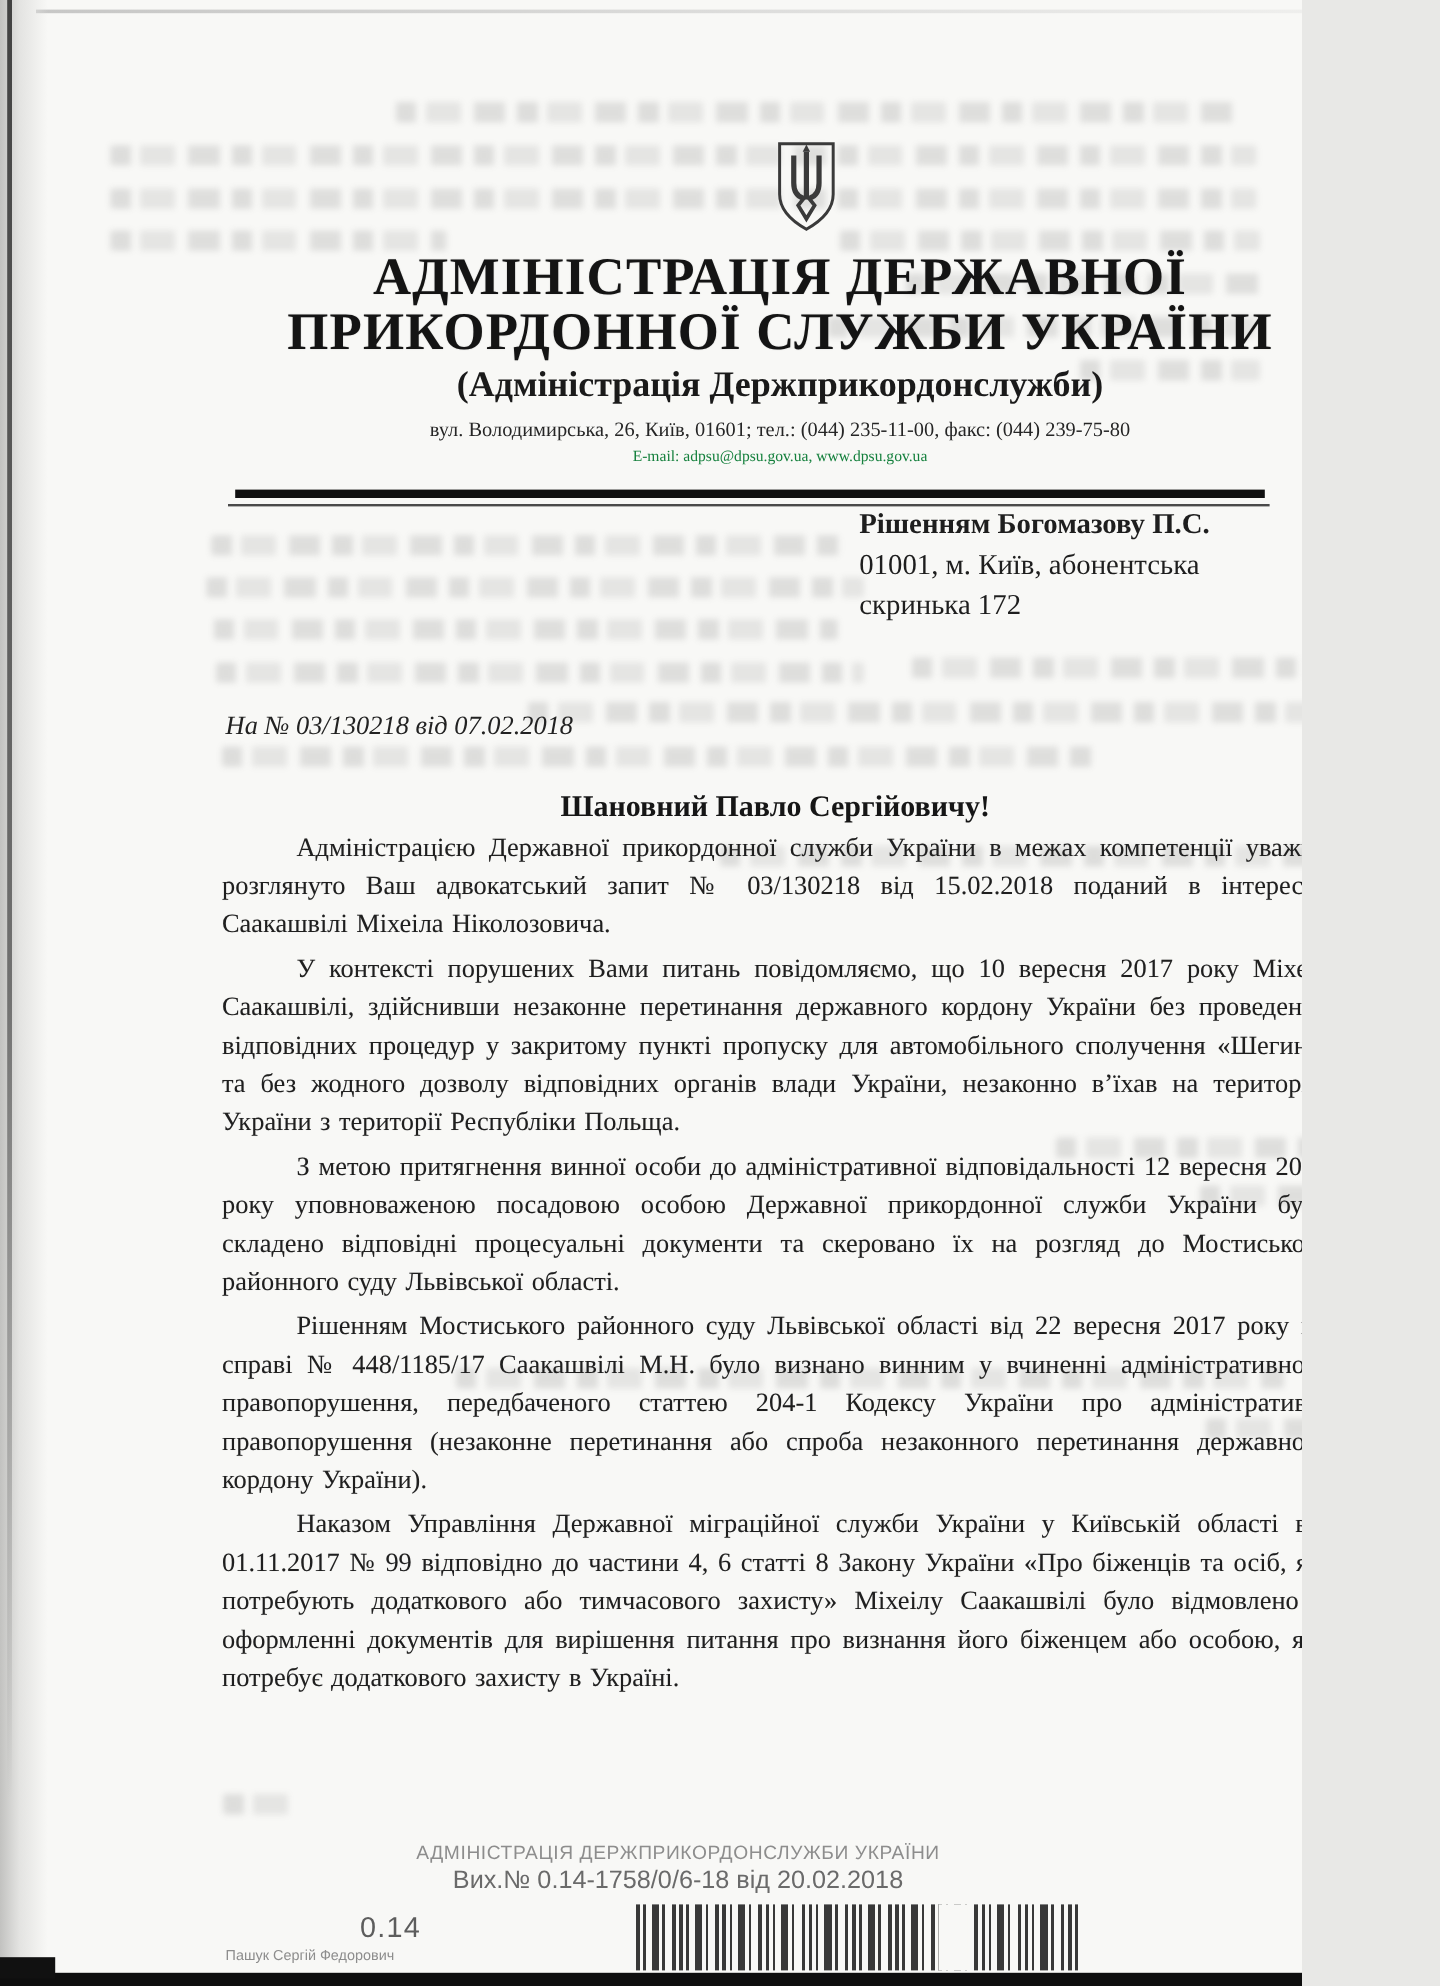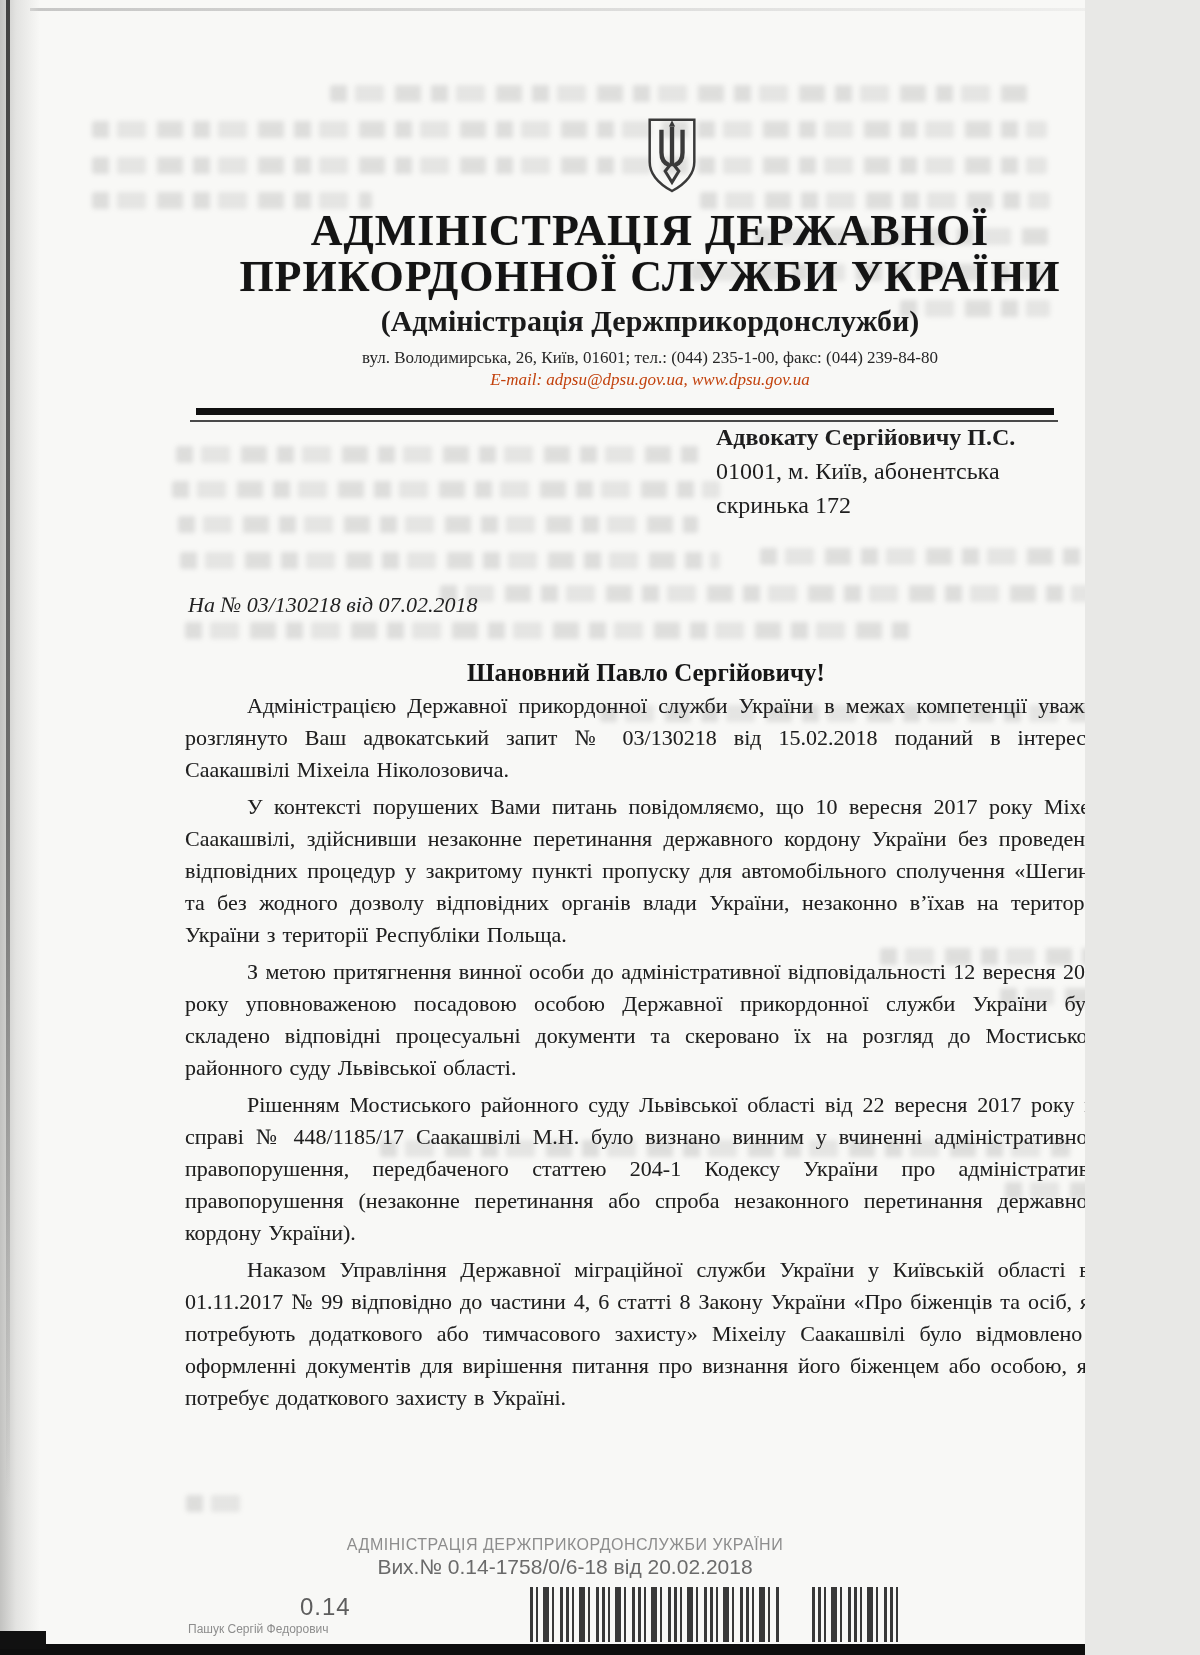--- a/index.html
+++ b/index.html
@@ -43,21 +43,21 @@
   }
   
   .emblem{position:absolute;left:641px;top:102px;width:62px;height:108px;}
   .letterhead{position:absolute;left:190px;top:208px;width:920px;text-align:center;}
   .org-line{
     font-size:44px;font-weight:bold;line-height:46px;letter-spacing:1px;
     color:#141414;text-shadow:0 0 1px rgba(20,20,20,.25);
   }
   .org-short{font-size:30px;font-weight:bold;line-height:36px;margin-top:3px;color:#1a1a1a;}
   .hq-address{font-size:17px;line-height:23px;margin-top:7px;color:#262626;}
-  .hq-email{font-size:17px;line-height:22px;color:#c2410c;font-style:italic;}
+  .hq-email{font-size:13px;line-height:22px;color:#15803d;}
   .rule-thick{position:absolute;left:196px;top:408px;width:858px;height:7px;background:#101010;}
   .rule-thin{position:absolute;left:190px;top:420px;width:868px;height:2px;background:#4a4a4a;}
   
   .recipient{position:absolute;left:716px;top:420px;width:330px;font-size:24px;line-height:34px;}
   .recipient .r-name{font-weight:bold;}
   
   .reference{position:absolute;left:188px;top:592px;font-size:22px;font-style:italic;color:#222;}
   .doc-body{position:absolute;left:185px;top:656px;width:922px;}
   .salutation{font-size:25px;font-weight:bold;text-align:center;line-height:34px;color:#161616;}
   .doc-body p{
@@ -127,28 +127,28 @@
       </g>
       <path d="M45 15 L50 5 L55 15 Z" fill="#3a3a3a"></path>
       <path d="M50 73 L61 87 L50 105 L39 87 Z" fill="none" stroke="#3a3a3a" stroke-width="5"></path>
     </svg>
   </div>
 
   <div class="letterhead">
     <div class="org-line">АДМІНІСТРАЦІЯ ДЕРЖАВНОЇ</div>
     <div class="org-line">ПРИКОРДОННОЇ СЛУЖБИ УКРАЇНИ</div>
     <div class="org-short">(Адміністрація Держприкордонслужби)</div>
-    <div class="hq-address">вул. Володимирська, 26, Київ, 01601; тел.: (044) 235-1-00, факс: (044) 239-84-80</div>
+    <div class="hq-address">вул. Володимирська, 26, Київ, 01601; тел.: (044) 235-11-00, факс: (044) 239-75-80</div>
     <div class="hq-email">E-mail: adpsu@dpsu.gov.ua,  www.dpsu.gov.ua</div>
   </div>
   <div class="rule-thick"></div>
   <div class="rule-thin"></div>
 
   <div class="recipient">
-    <div class="r-name">Адвокату Сергійовичу П.С.</div>
+    <div class="r-name">Рішенням Богомазову П.С.</div>
     <div>01001, м. Київ, абонентська</div>
     <div>скринька 172</div>
   </div>
 
   <div class="reference">На № 03/130218 від 07.02.2018</div>
 
   <div class="doc-body">
     <div class="salutation">Шановний Павло Сергійовичу!</div>
     <p>Адміністрацією Державної прикордонної служби України в межах компетенції уважно розглянуто Ваш адвокатський запит № 03/130218 від 15.02.2018 поданий в інтересах Саакашвілі Міхеіла Ніколозовича.</p>
     <p>У контексті порушених Вами питань повідомляємо, що 10 вересня 2017 року Міхеіл Саакашвілі, здійснивши незаконне перетинання державного кордону України без проведення відповідних процедур у закритому пункті пропуску для автомобільного сполучення «Шегині» та без жодного дозволу відповідних органів влади України, незаконно в’їхав на територію України з території Республіки Польща.</p>

